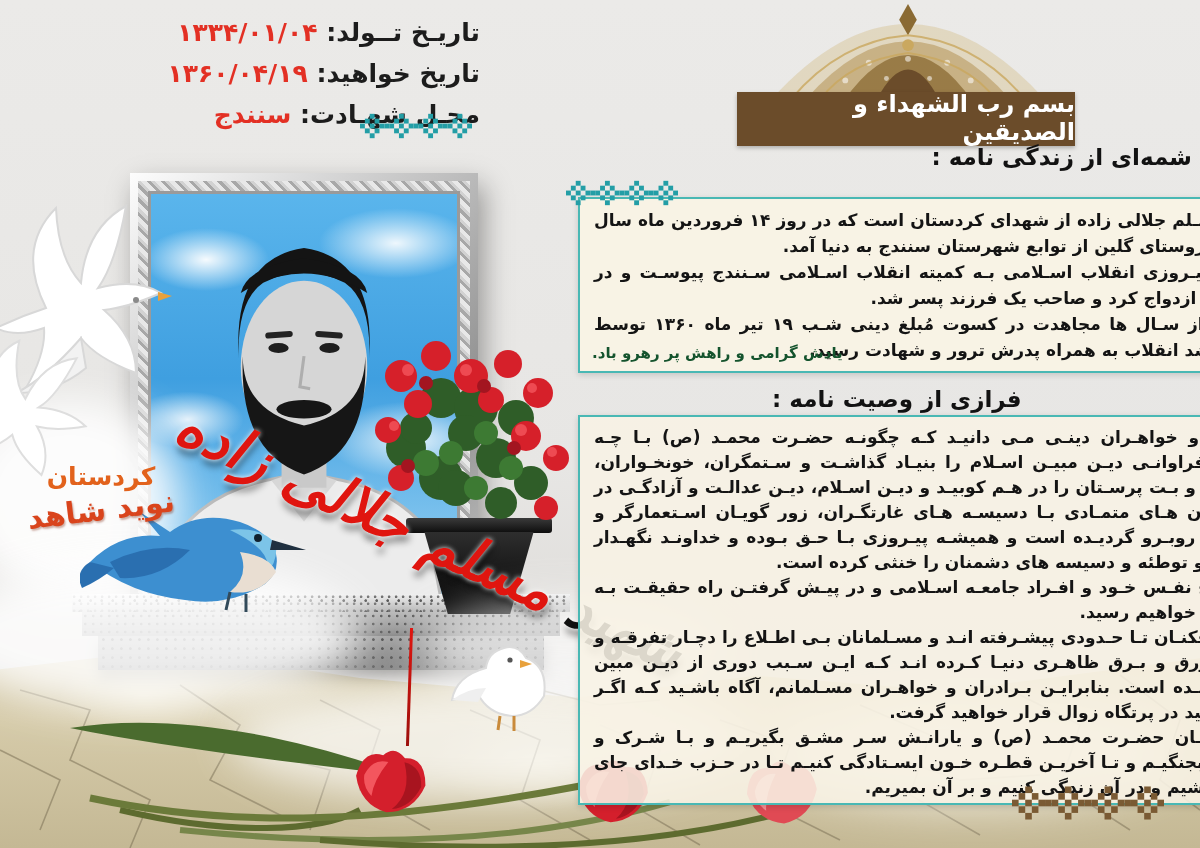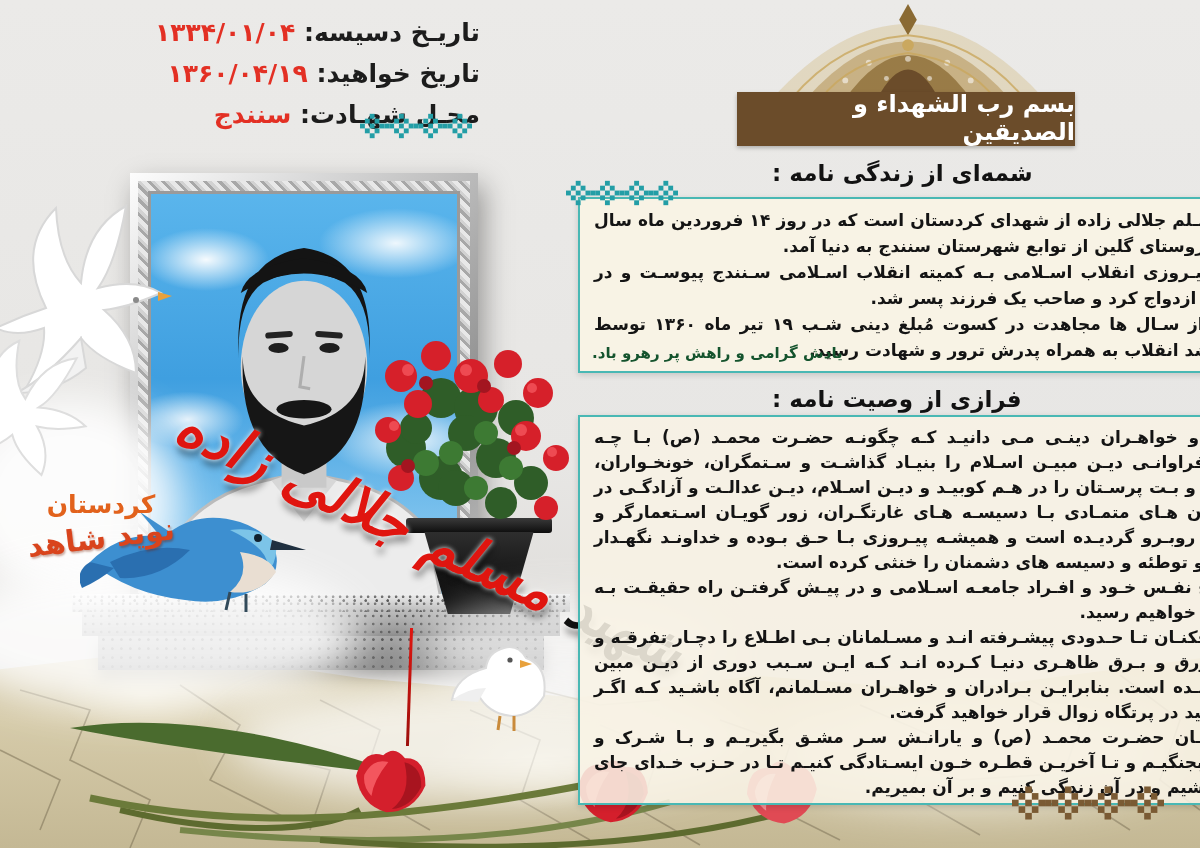--- a/index.html
+++ b/index.html
@@ -44,21 +44,21 @@
   
   .damask{left:752px;top:2px;width:312px;height:98px;}
   .banner{
     left:737px;top:92px;width:338px;height:54px;background:#6b4c2a;
     color:#fff;font-weight:bold;font-size:24px;display:flex;align-items:flex-end;justify-content:center;
     box-shadow:0 2px 4px rgba(0,0,0,.25);
   }
 
   
   .sec-head{right:8px;width:420px;text-align:left;font-size:23px;font-weight:bold;color:#121212;}
-  .h-bio{top:160px;}
+  .h-bio{top:144px;text-align:right;}
   .h-will{top:386px;}
 
   
   .txt-box{
     left:578px;width:715px;background:#f8f3e5;border:2px solid #49b8b4;
     box-sizing:border-box;padding:8px 14px;color:#141414;
     font-size:17px;font-weight:bold;text-align:justify;overflow:hidden;
     box-shadow:0 2px 6px rgba(0,0,0,.15);
   }
   .bio-box{top:197px;height:176px;line-height:26px;}
@@ -118,21 +118,21 @@
   .callig{
     left:150px;top:505px;width:560px;text-align:center;white-space:nowrap;
     transform:rotate(25deg);font-size:57px;font-weight:bold;font-style:italic;
     text-shadow:0 0 5px rgba(255,255,255,.95),4px 6px 7px rgba(0,0,0,.4);
   }
   .callig .shahid{color:#111;}
   .callig .name{color:#e0150f;}
   .drip{left:408px;top:628px;width:3px;height:118px;background:linear-gradient(180deg,#e0150f,#9c0f0b);transform:rotate(2deg);}
 
   
-  .kurd{left:26px;top:490px;width:150px;text-align:center;}
+  .kurd{left:26px;top:462px;width:150px;text-align:center;}
   .kurd .prov{color:#e2621c;font-size:25px;font-weight:bold;display:block;}
   .kurd .logo{
     display:inline-block;margin-top:4px;color:#d9441c;font-size:30px;font-weight:bold;
     transform:rotate(-7deg);text-shadow:1px 2px 2px rgba(120,30,0,.35);line-height:30px;
   }
 
   
   .dove1{left:-14px;top:188px;width:190px;height:220px;}
   .dove2{left:-46px;top:330px;width:150px;height:150px;transform:rotate(14deg);}
   .dove-stand{left:448px;top:636px;width:104px;height:102px;}
@@ -311,21 +311,21 @@
       <path d="M46 8 Q64 10 66 30 Q58 52 40 56 Q58 38 46 8 Z" fill="#a8141f"></path>
     </g>
     <g transform="translate(685,76) rotate(-4)">
       <path d="M0 28 Q4 0 24 4 Q34 -8 46 4 Q66 0 70 28 Q62 56 35 60 Q8 56 0 28 Z" fill="#e04a54"></path>
       <path d="M8 26 Q14 8 30 10 Q18 30 18 46 Q8 38 8 26 Z" fill="#f78d93"></path>
     </g>
   </svg>
 
   <div class="abs dates" lang="fa">
     <div>
-      <span>تاریـخ دسیسه:</span>
+      <span>تاریـخ تــولد:</span>
       <span class="val">۱۳۳۴/۰۱/۰۴</span>
     </div>
     <div>
       <span>تاریخ خواهید:</span>
       <span class="val">۱۳۶۰/۰۴/۱۹</span>
     </div>
     <div>
       <span>محـل شهـادت:</span>
       <span class="val">سنندج</span>
     </div>

